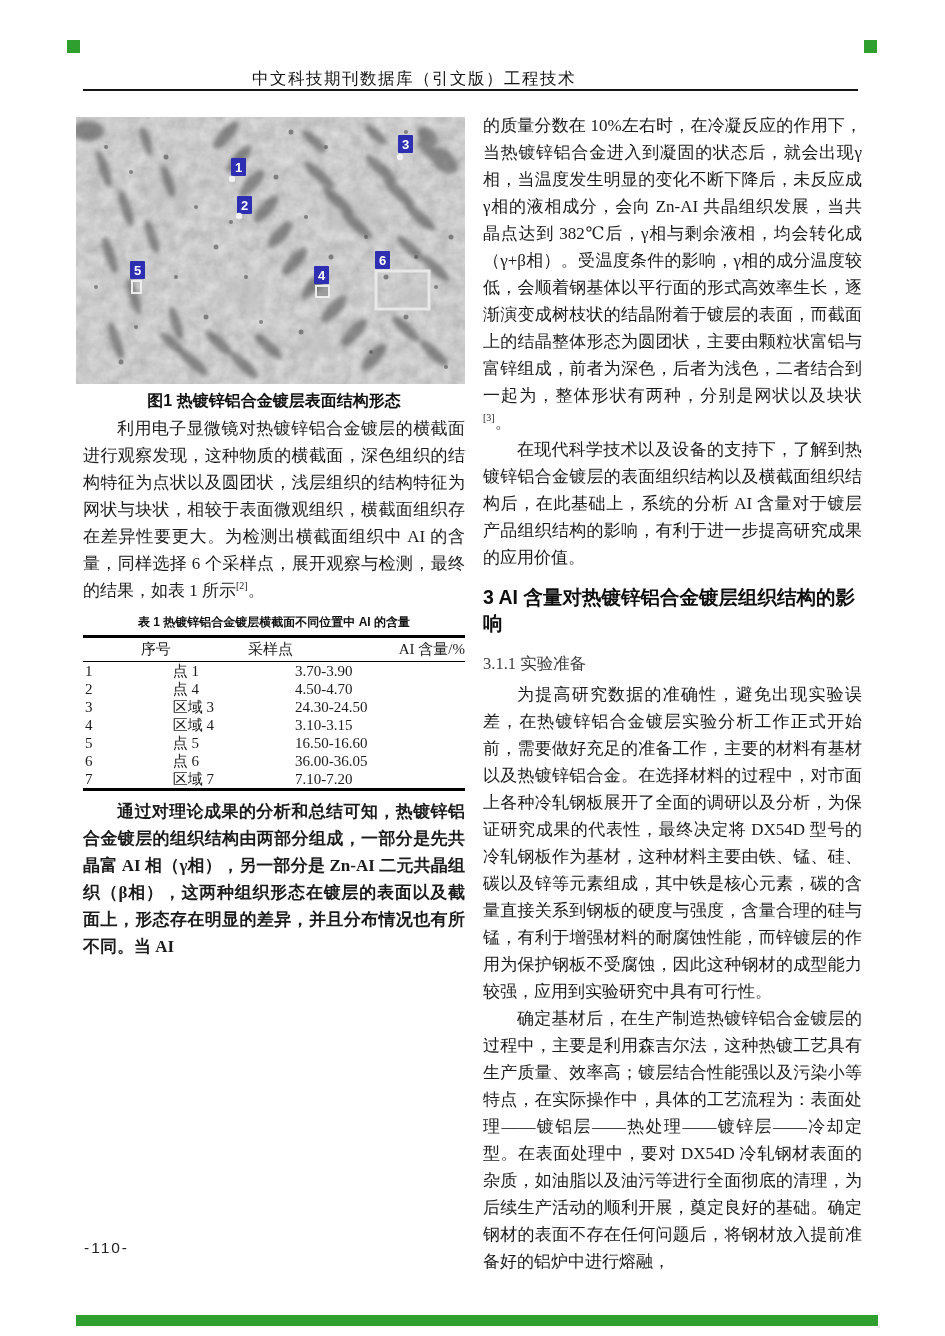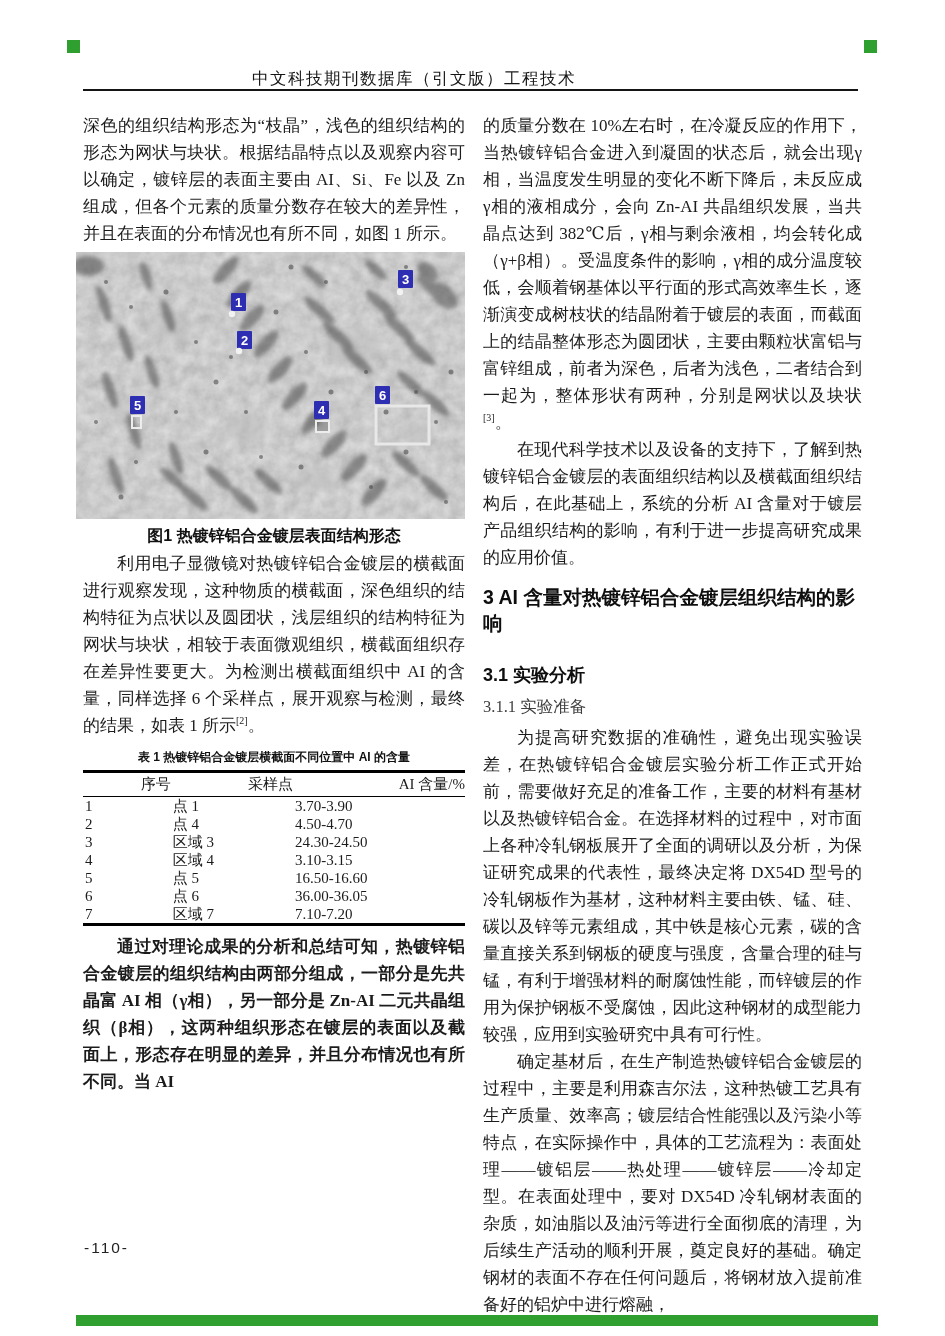--- a/index.html
+++ b/index.html
@@ -38,21 +38,21 @@
     width:100%;border-collapse:collapse;
     border-top:3px solid #000;border-bottom:3px solid #000;
     font-size:15px;line-height:18px;
   }
   table.data-table th{
     font-weight:normal;text-align:right;border-bottom:1.5px solid #000;
     padding:2px 0 3px 2px;
   }
   table.data-table td{padding:0 0 0 2px;}
   h2.sec{
-    margin:13px 0 27px;font-size:19.5px;line-height:26px;font-weight:bold;
+    margin:13px 0 17px;font-size:19.5px;line-height:26px;font-weight:bold;
     font-family:"Liberation Sans","DejaVu Sans",sans-serif;color:#0e0e0e;
   }
   h3.sec{
     margin:0 0 9px;font-size:18px;line-height:24px;font-weight:bold;
     font-family:"Liberation Sans","DejaVu Sans",sans-serif;color:#0e0e0e;
   }
   h4.sec{margin:0 0 6px;font-size:16.5px;line-height:22px;font-weight:normal;color:#404040;}
   .page-number{
     position:absolute;left:84px;top:1239px;font-size:15.5px;letter-spacing:2px;
     font-family:"Liberation Sans","DejaVu Sans",sans-serif;color:#222;
@@ -66,21 +66,20 @@
 </head>
 <body>
 
 <div class="corner-sq tl"></div>
 <div class="corner-sq tr"></div>
 
 <div class="journal-header">中文科技期刊数据库（引文版）工程技术</div>
 <div class="header-rule"></div>
 
 <div class="col col-left">
-  <p class="body-text">深色的组织结构形态为“枝晶”，浅色的组织结构的形态为网状与块状。根据结晶特点以及观察内容可以确定，镀锌层的表面主要由 AI、Si、Fe 以及 Zn 组成，但各个元素的质量分数存在较大的差异性，并且在表面的分布情况也有所不同，如图 1 所示。</p>
 
   <div class="figure-wrap">
     <svg width="389" height="267" viewBox="0 0 389 267">
       <defs>
         <filter id="mott" x="0" y="0" width="100%" height="100%">
           <feTurbulence type="fractalNoise" baseFrequency="0.08" numOctaves="4" seed="9"></feTurbulence>
           <feColorMatrix type="saturate" values="0"></feColorMatrix>
           <feComponentTransfer>
             <feFuncR type="linear" slope="0.45" intercept="0.42"></feFuncR>
             <feFuncG type="linear" slope="0.45" intercept="0.42"></feFuncG>
@@ -276,21 +275,20 @@
 
   <p class="body-text indent" style="margin-top:7px;font-weight:bold;">通过对理论成果的分析和总结可知，热镀锌铝合金镀层的组织结构由两部分组成，一部分是先共晶富 AI 相（γ相），另一部分是 Zn-AI 二元共晶组织（β相），这两种组织形态在镀层的表面以及截面上，形态存在明显的差异，并且分布情况也有所不同。当 AI</p>
 </div>
 
 <div class="col col-right">
   <p class="body-text"><span>的质量分数在 10%左右时，在冷凝反应的作用下，当热镀锌铝合金进入到凝固的状态后，就会出现γ相，当温度发生明显的变化不断下降后，未反应成γ相的液相成分，会向 Zn-AI 共晶组织发展，当共晶点达到 382℃后，γ相与剩余液相，均会转化成（γ+β相）。受温度条件的影响，γ相的成分温度较低，会顺着钢基体以平行面的形式高效率生长，逐渐演变成树枝状的结晶附着于镀层的表面，而截面上的结晶整体形态为圆团状，主要由颗粒状富铝与富锌组成，前者为深色，后者为浅色，二者结合到一起为，整体形状有两种，分别是网状以及块状</span><sup class="ref">[3]</sup><span>。</span></p>
 
   <p class="body-text indent">在现代科学技术以及设备的支持下，了解到热镀锌铝合金镀层的表面组织结构以及横截面组织结构后，在此基础上，系统的分析 AI 含量对于镀层产品组织结构的影响，有利于进一步提高研究成果的应用价值。</p>
 
   <h2 class="sec">3 AI 含量对热镀锌铝合金镀层组织结构的影响</h2>
-  <h3 class="sec">3.1 实验分析</h3>
   <h4 class="sec">3.1.1 实验准备</h4>
 
   <p class="body-text indent">为提高研究数据的准确性，避免出现实验误差，在热镀锌铝合金镀层实验分析工作正式开始前，需要做好充足的准备工作，主要的材料有基材以及热镀锌铝合金。在选择材料的过程中，对市面上各种冷轧钢板展开了全面的调研以及分析，为保证研究成果的代表性，最终决定将 DX54D 型号的冷轧钢板作为基材，这种材料主要由铁、锰、硅、碳以及锌等元素组成，其中铁是核心元素，碳的含量直接关系到钢板的硬度与强度，含量合理的硅与锰，有利于增强材料的耐腐蚀性能，而锌镀层的作用为保护钢板不受腐蚀，因此这种钢材的成型能力较强，应用到实验研究中具有可行性。</p>
   <p class="body-text indent">确定基材后，在生产制造热镀锌铝合金镀层的过程中，主要是利用森吉尔法，这种热镀工艺具有生产质量、效率高；镀层结合性能强以及污染小等特点，在实际操作中，具体的工艺流程为：表面处理——镀铝层——热处理——镀锌层——冷却定型。在表面处理中，要对 DX54D 冷轧钢材表面的杂质，如油脂以及油污等进行全面彻底的清理，为后续生产活动的顺利开展，奠定良好的基础。确定钢材的表面不存在任何问题后，将钢材放入提前准备好的铝炉中进行熔融，</p>
 </div>
 
 <div class="page-number">-110-</div>
 <div class="bottom-bar"></div>
 
 </body></html>

